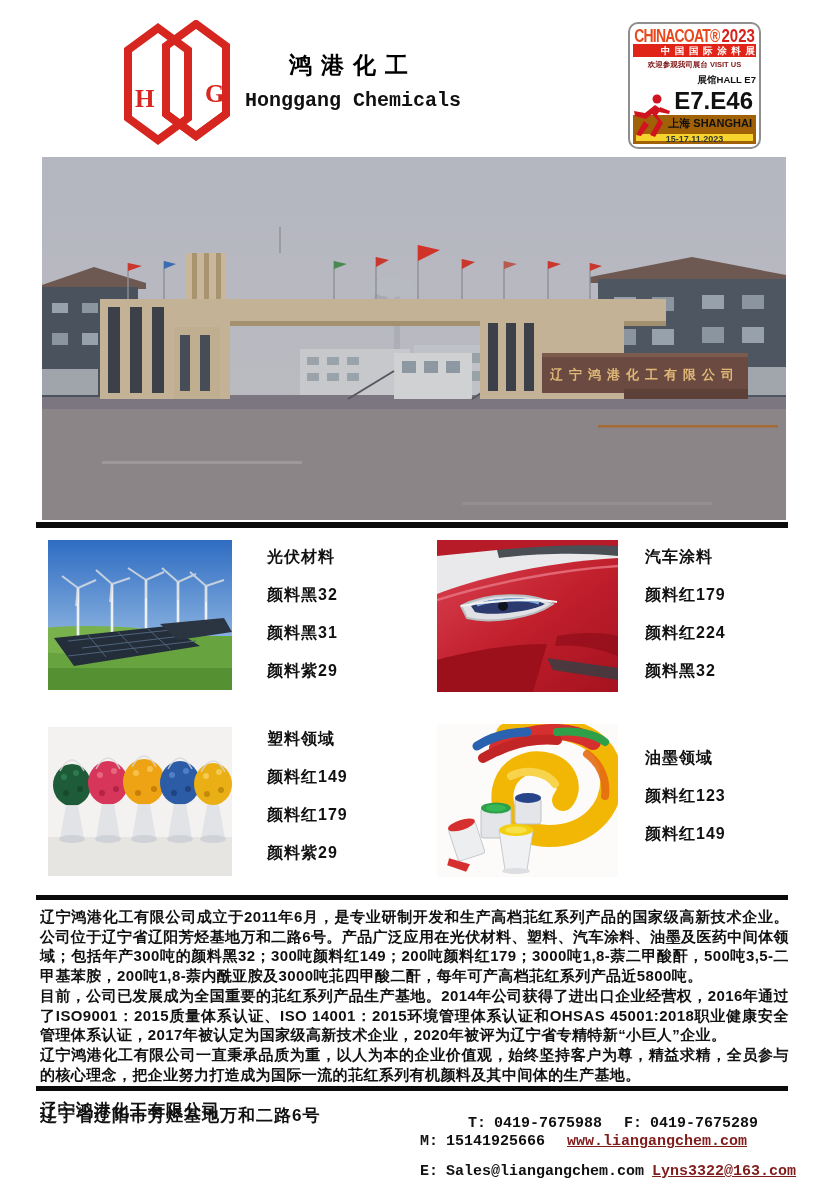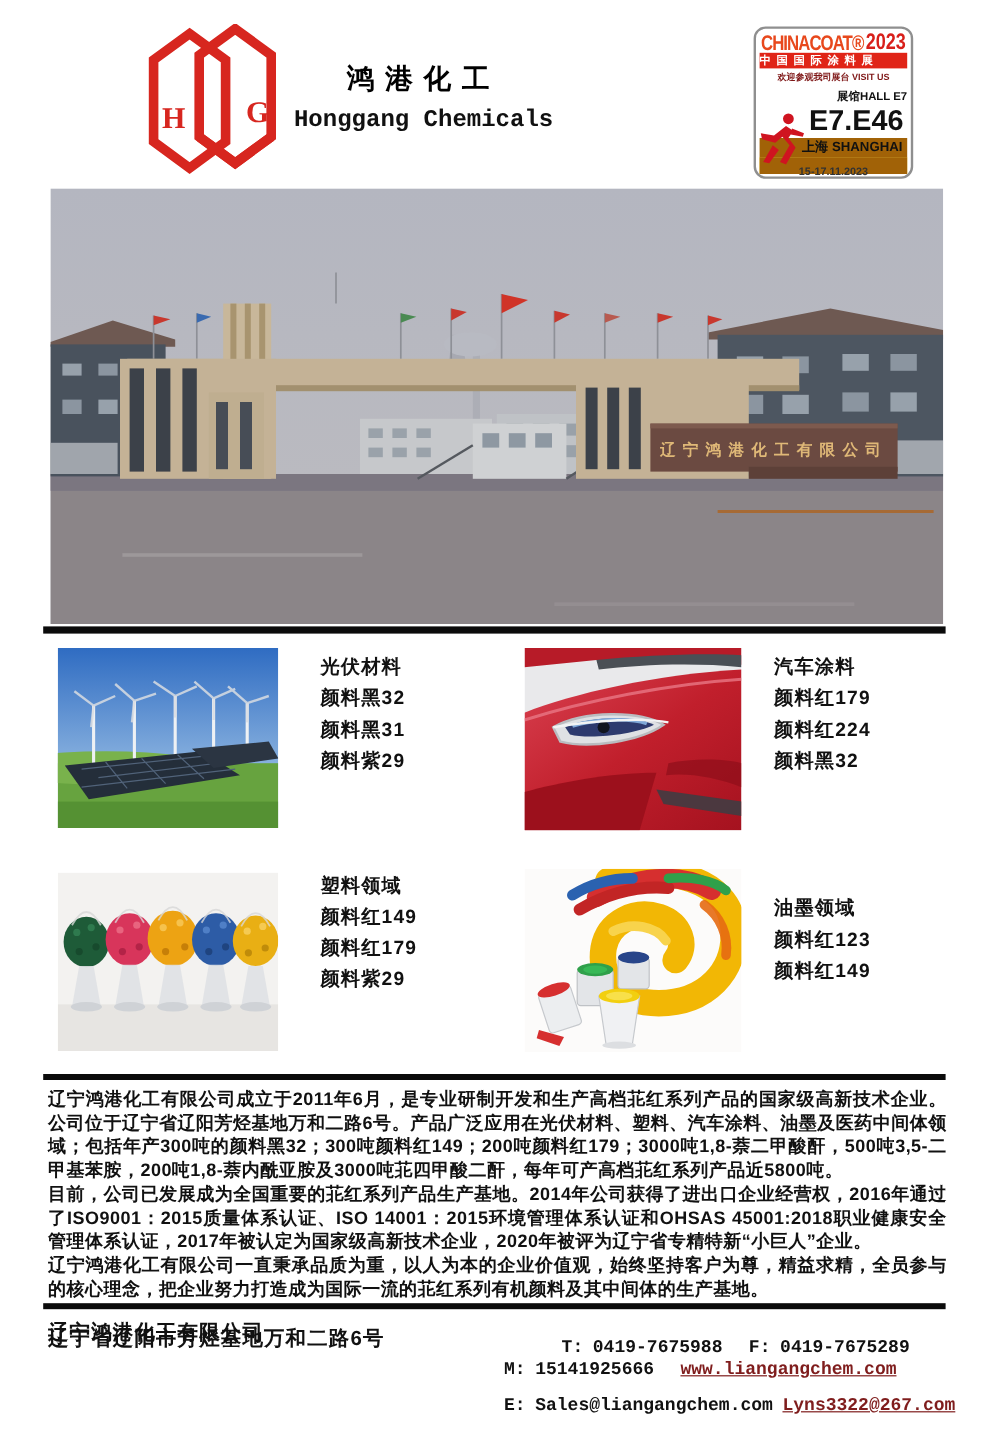--- a/index.html
+++ b/index.html
@@ -11,39 +11,39 @@
   .logo { position:absolute; left:114px; top:20px; width:126px; height:126px; }
   .title-block { position:absolute; left:228px; top:50px; width:250px; text-align:center; }
   .title-cn { font-size:23px; font-weight:bold; letter-spacing:9px; color:#000; font-family:"Liberation Sans","DejaVu Sans",sans-serif; }
   .title-en { margin-top:8px; font-size:20px; font-weight:bold; font-family:"Liberation Mono","DejaVu Sans Mono",monospace; letter-spacing:0px; white-space:nowrap; }
 
   
   .badge { position:absolute; left:628px; top:22px; width:133px; height:127px; border:2px solid #8f8f8f; border-radius:10px; background:#fff; padding:3px 3px 2px 3px; overflow:hidden; }
   .badge-title { display:flex; justify-content:center; align-items:baseline; gap:2px; height:17px; }
   .badge-title .t1 { font-size:14px; font-weight:800; color:#e8481c; letter-spacing:-0.8px; transform:scaleY(1.25); display:inline-block; }
   .badge-title .t2 { font-size:15px; font-weight:800; color:#d81f1a; transform:scaleY(1.25); display:inline-block; }
-  .badge-band { background:#e02417; color:#fff; font-size:9.5px; font-weight:bold; text-align:left; height:13px; line-height:13px; letter-spacing:1px; }
+  .badge-band { background:#e02417; color:#fff; font-size:9.5px; font-weight:bold; text-align:right; height:13px; line-height:13px; letter-spacing:1px; }
   .badge-visit { font-size:7.5px; color:#7e1616; text-align:center; margin-top:3px; white-space:nowrap; font-weight:bold; }
   .badge-hall { font-size:9.5px; font-weight:bold; text-align:right; margin-top:4px; padding-left:2px; }
   .badge-booth { font-size:24px; font-weight:800; text-align:right; line-height:27px; padding-right:3px; letter-spacing:0px; }
   .badge-city { background:#a16207; font-size:11px; font-weight:800; text-align:right; height:16px; line-height:16px; padding-right:4px; margin-top:1px; }
-  .badge-dates { background:#f6d42d; font-size:9px; font-weight:bold; color:#333; text-align:center; height:13px; line-height:11px; border:7px solid #a16207; }
+  .badge-dates { background:#f6d42d; font-size:9px; font-weight:bold; color:#333; text-align:center; height:13px; line-height:11px; border:3px solid #a16207; }
   .runner { position:absolute; left:0px; bottom:4px; width:42px; height:54px; }
 
   
   .factory { position:absolute; left:42px; top:157px; width:744px; height:363px; }
   .divider { position:absolute; left:36px; width:752px; background:#0b0b0b; }
   .divider.d1 { top:522px; height:6px; }
   .divider.d2 { top:895px; height:5px; }
   .divider.d3 { top:1086px; height:5px; }
 
   
   .pimg { position:absolute; overflow:hidden; }
   .pimg svg { display:block; width:100%; height:100%; }
-  .ptext { position:absolute; display:flex; flex-direction:column; gap:8px; font-size:16px; font-weight:bold; line-height:18px; letter-spacing:1px; }
+  .ptext { position:absolute; display:flex; flex-direction:column; gap:20px; font-size:16px; font-weight:bold; line-height:18px; letter-spacing:1px; }
   .img1 { left:48px;  top:540px; width:184px; height:150px; }
   .txt1 { left:267px; top:548px; }
   .img2 { left:437px; top:540px; width:181px; height:152px; }
   .txt2 { left:645px; top:548px; }
   .img3 { left:48px;  top:727px; width:184px; height:149px; }
   .txt3 { left:267px; top:730px; }
   .img4 { left:437px; top:724px; width:181px; height:153px; }
   .txt4 { left:645px; top:749px; }
 
   
@@ -454,16 +454,16 @@
   <div class="footer-company">辽宁鸿港化工有限公司</div>
   <div class="footer-address">辽宁省辽阳市芳烃基地万和二路6号</div>
 
   <div class="fline f1">
     <span>T:</span><span class="gap-s"></span><span>0419-7675988</span><span class="gap"></span><span>F:</span><span class="gap-s"></span><span>0419-7675289</span>
   </div>
   <div class="fline f2">
     <span>M:</span><span class="gap-s"></span><span>15141925666</span><span class="gap"></span><a href="#" class="plink">www.liangangchem.com</a>
   </div>
   <div class="fline f3">
-    <span>E:</span><span class="gap-s"></span><span>Sales@liangangchem.com</span><span class="gap-s"></span><a href="#" class="plink">Lyns3322@267.com</a>
+    <span>E:</span><span class="gap-s"></span><span>Sales@liangangchem.com</span><span class="gap-s"></span><a href="#" class="plink">Lyns3322@163.com</a>
   </div>
 
 </div>
 
 </body></html>

